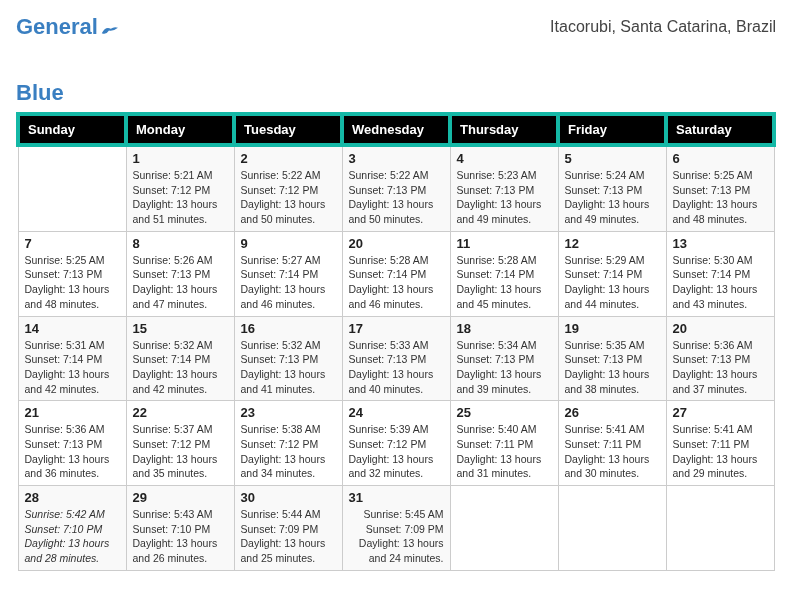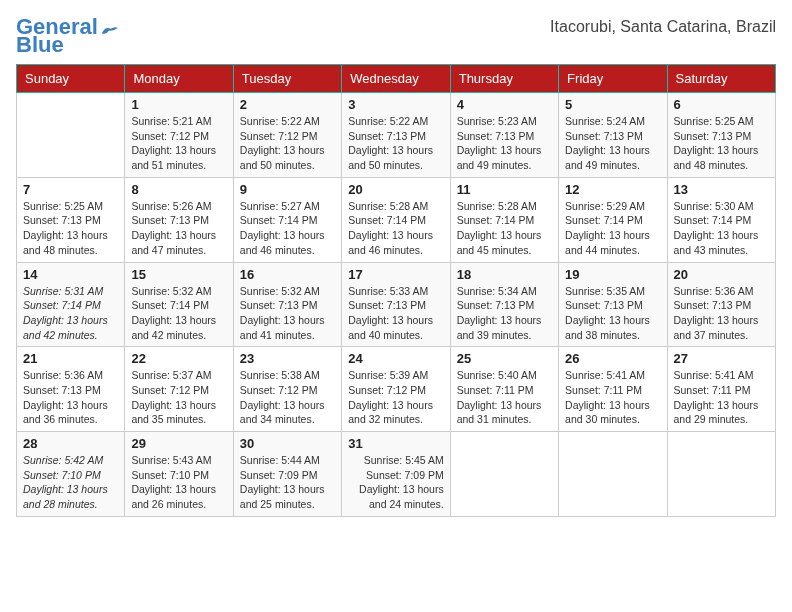--- a/index.html
+++ b/index.html
@@ -13,20 +13,21 @@
     .header {
       display: flex;
       justify-content: space-between;
       align-items: flex-start;
       margin-bottom: 8px;
     }
     .logo {
       display: flex;
       flex-direction: column;
       align-items: flex-start;
+      gap: 48px;
     }
     .logo-text {
       font-size: 22px;
       font-weight: bold;
       color: #1a3a5c;
       line-height: 1;
     }
     .logo-text span {
       color: #3a7fc1;
     }
@@ -54,27 +55,27 @@
       font-size: 16px;
       color: #444;
       margin-top: 2px;
     }
     .calendar {
       width: 100%;
       border-collapse: collapse;
       font-size: 11px;
     }
     .calendar thead tr th {
-      background: #b91c1c;
+      background: #000000;
       color: #fff;
       text-align: left;
       padding: 6px 8px;
       font-size: 13px;
-      font-weight: normal;
-      border: 1px solid #14b8a6;
+      font-weight: bold;
+      border: 4px solid #14b8a6;
     }
     .calendar tbody tr td {
       border: 1px solid #ccc;
       vertical-align: top;
       padding: 4px 6px;
       width: 108px;
       min-height: 80px;
       background: #fff;
     }
     .calendar tbody tr:nth-child(odd) td {
@@ -221,21 +222,21 @@
           <span class="day-num">13</span>
           <div class="day-info" style="white-space: pre-line;">Sunrise: 5:30 AM
 Sunset: 7:14 PM
 Daylight: 13 hours
 and 43 minutes.</div>
         </td>
       </tr>
       <tr>
         <td>
           <span class="day-num">14</span>
-          <div class="day-info" style="white-space: pre-line; font-style: italic;">Sunrise: 5:31 AM
+          <div class="day-info" style="white-space: pre-line;">Sunrise: 5:31 AM
 Sunset: 7:14 PM
 Daylight: 13 hours
 and 42 minutes.</div>
         </td>
         <td>
           <span class="day-num">15</span>
           <div class="day-info" style="white-space: pre-line;">Sunrise: 5:32 AM
 Sunset: 7:14 PM
 Daylight: 13 hours
 and 42 minutes.</div>

